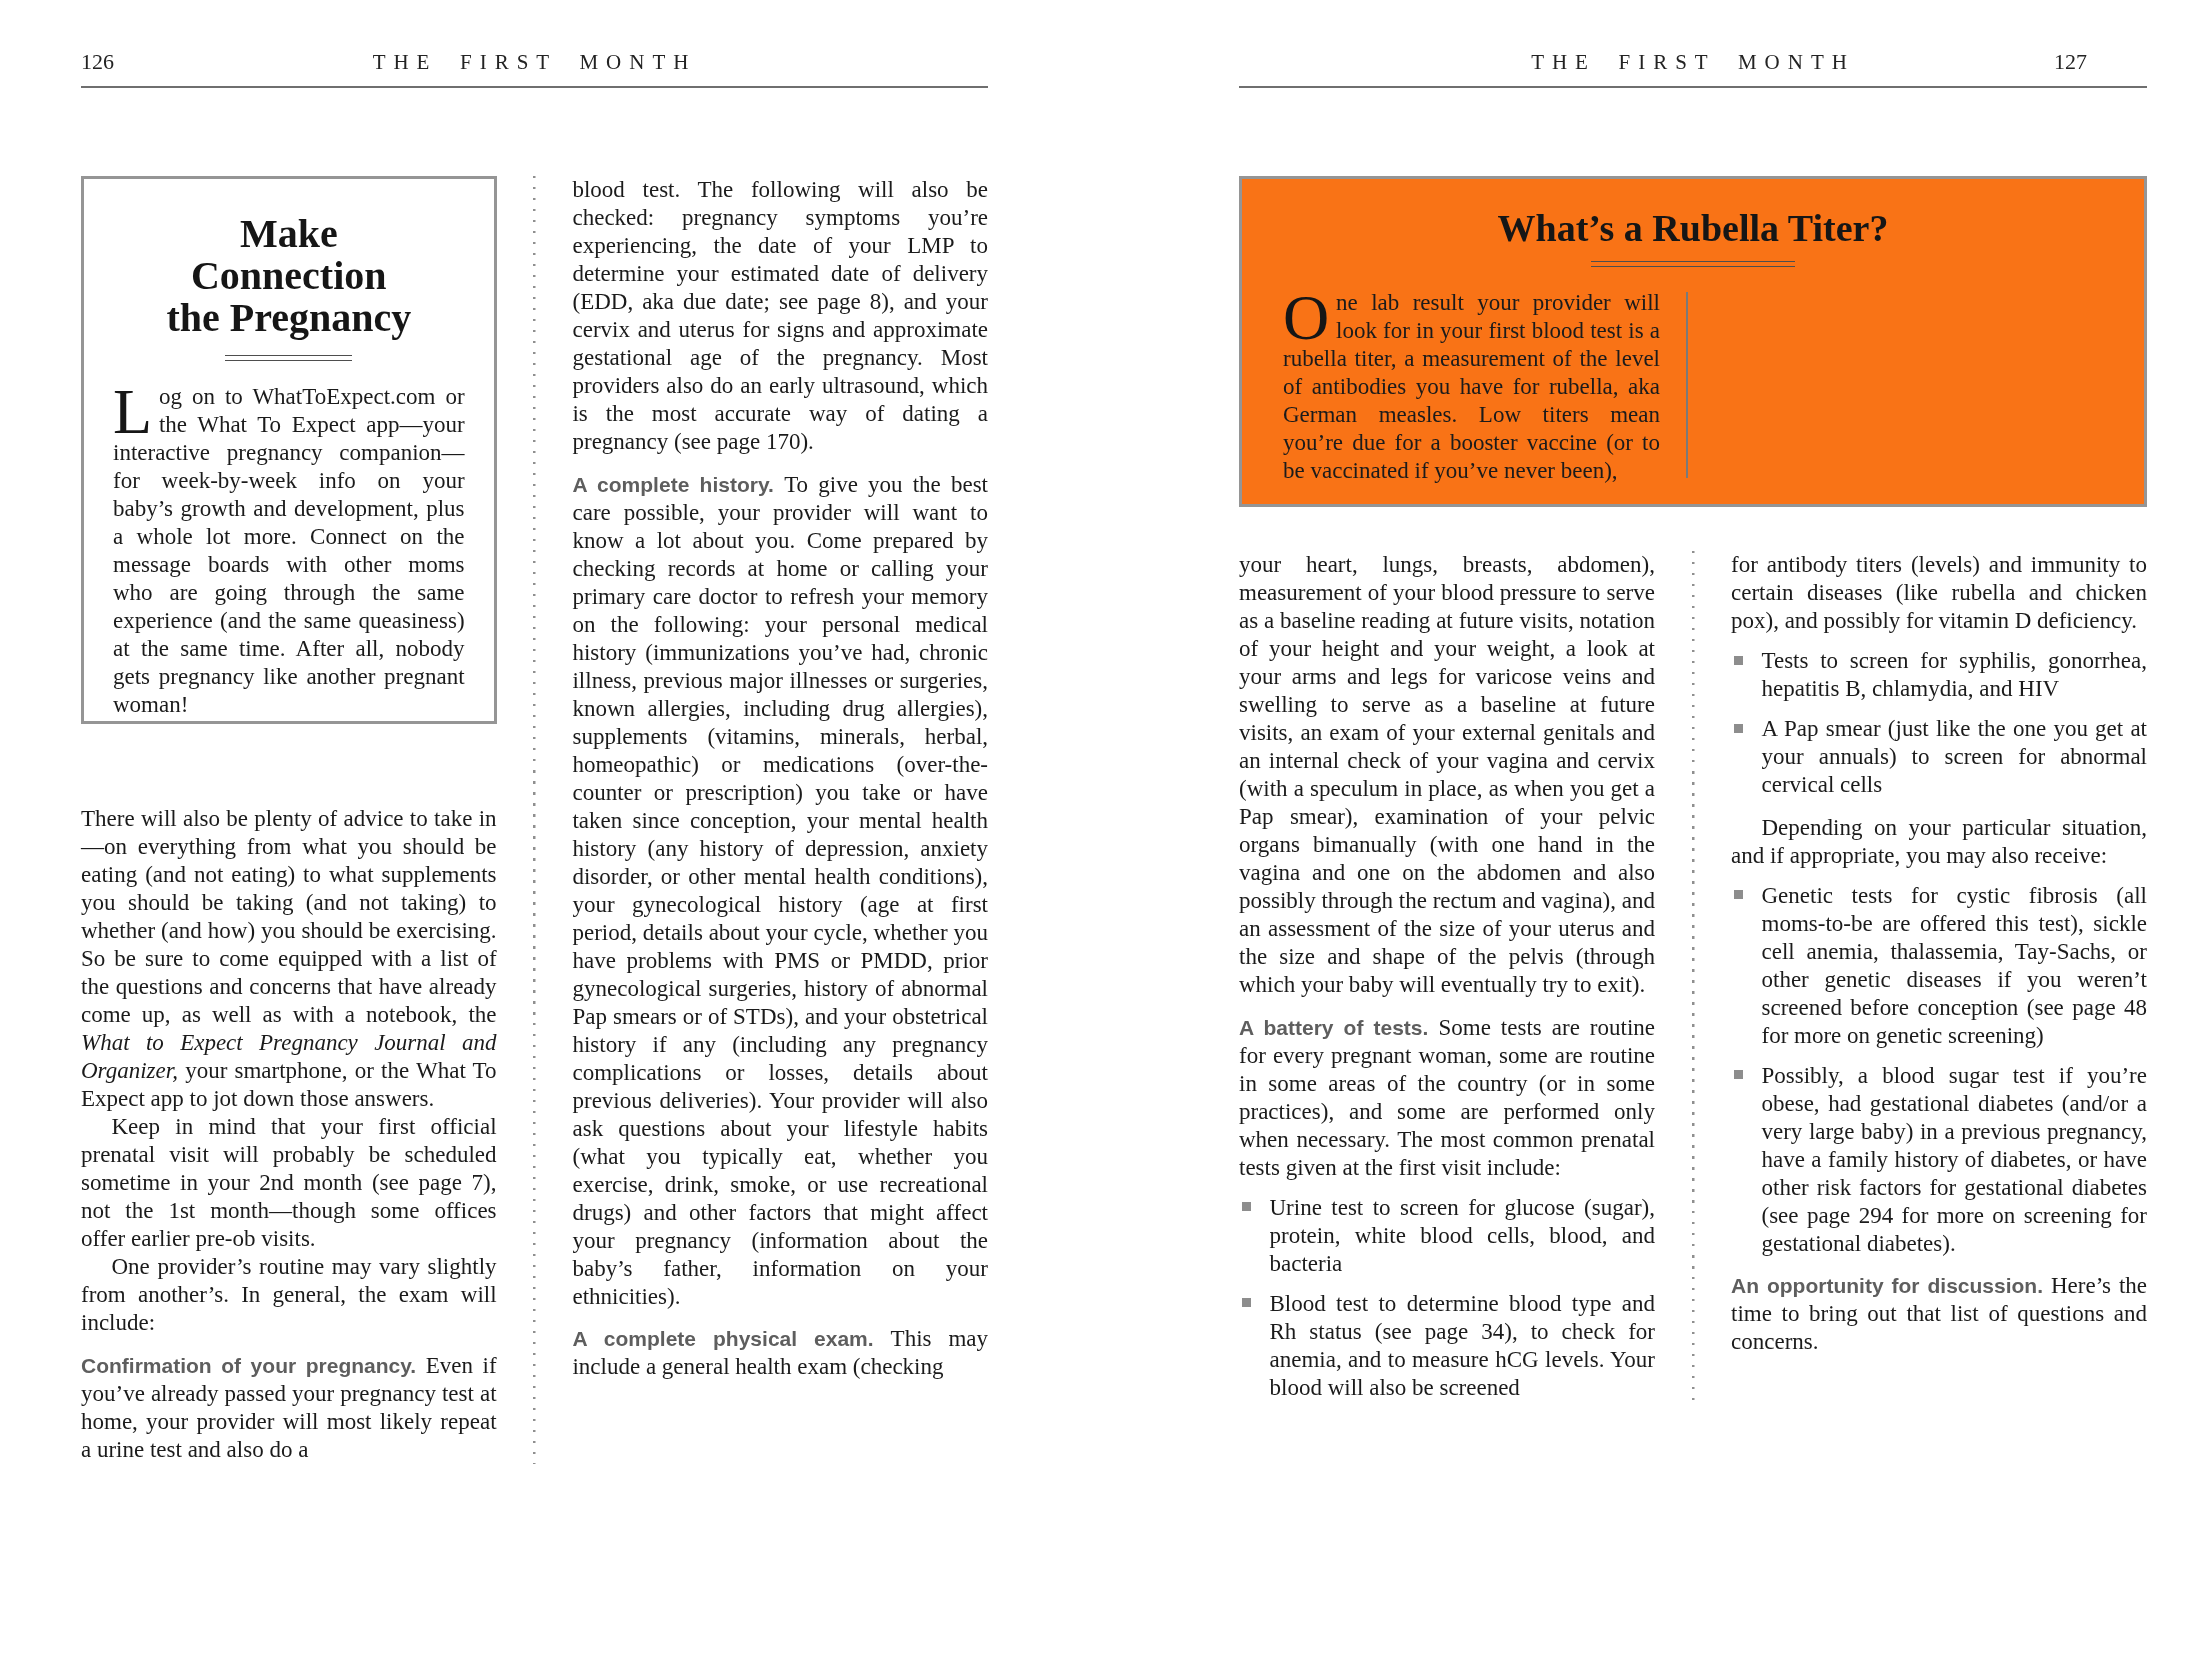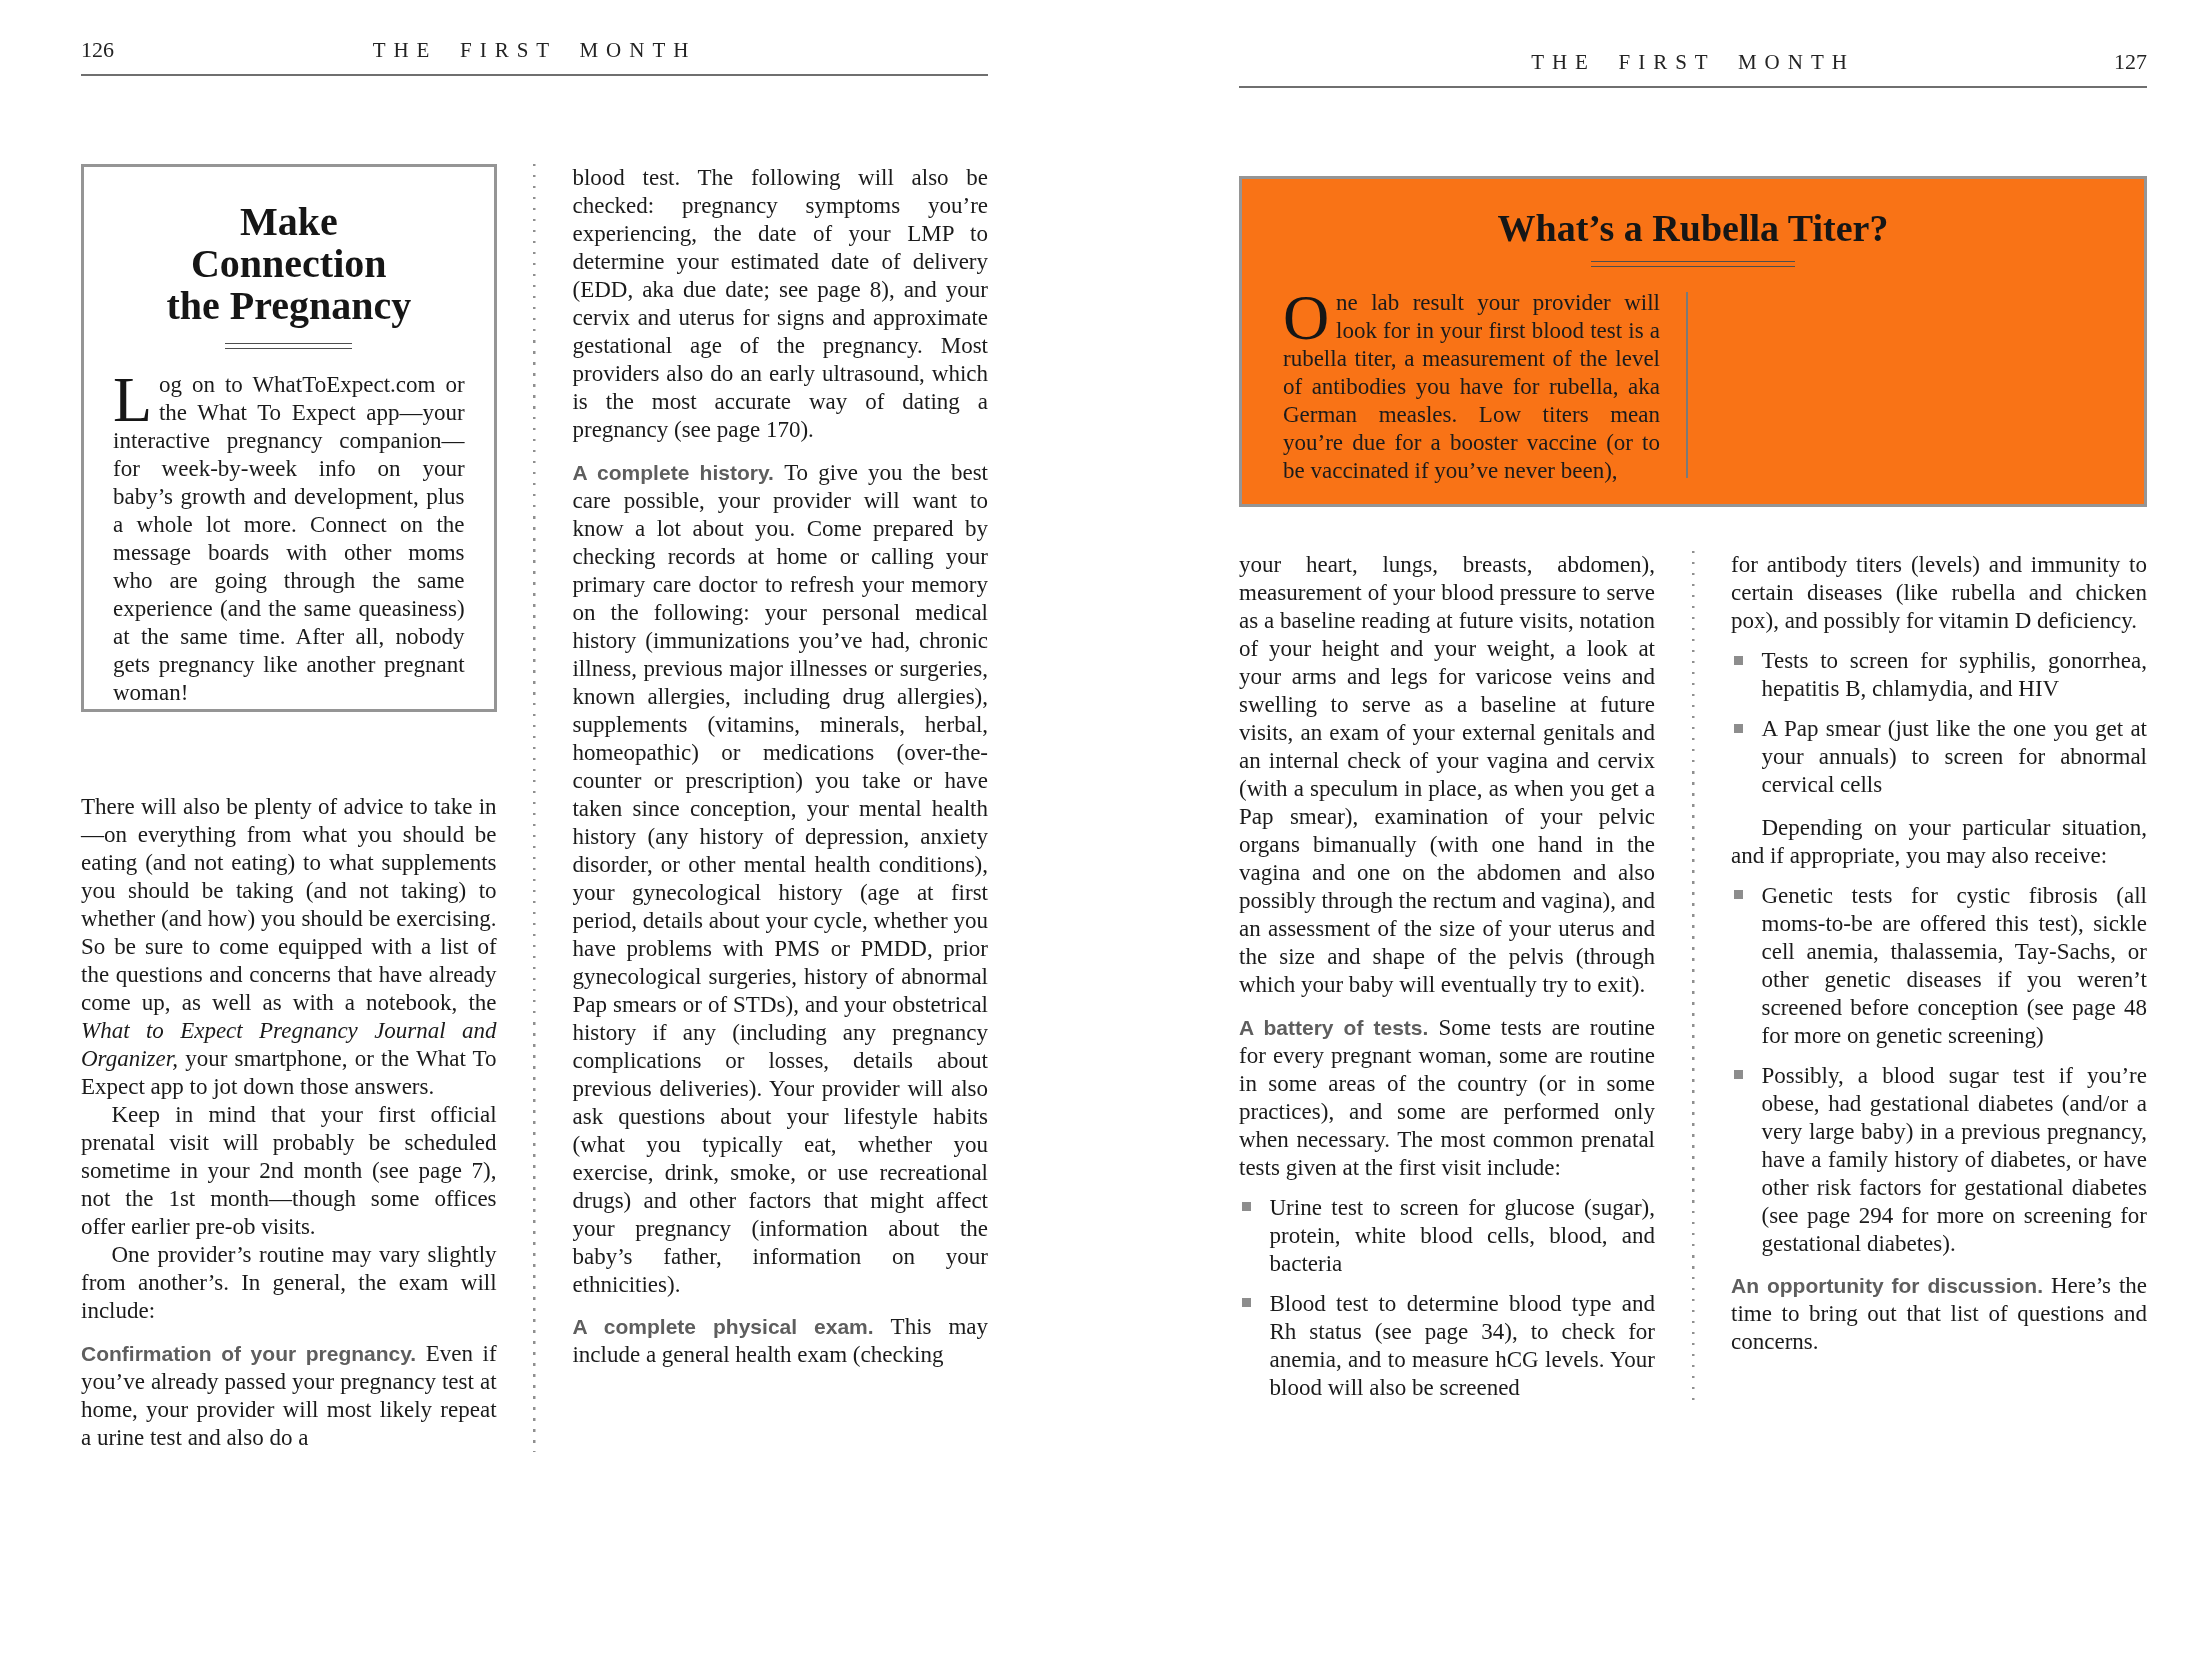--- a/index.html
+++ b/index.html
@@ -1,25 +1,25 @@
 <!DOCTYPE html>
 <html lang="en" style="font-size:13.6px"><head>
 <meta charset="utf-8">
 <style>
   html,body{margin:0;padding:0;background:#ffffff;}
   body{width:2205px;height:1654px;font-family:"Liberation Serif",serif;color:#1b1b1b;overflow:hidden;}
   .spread{position:relative;width:2205px;height:1654px;background:#fff;}
   .page{position:absolute;top:0;height:1654px;width:1103px;box-sizing:border-box;}
-  .page-left{left:0;padding:37px 115px 59px 81px;}
+  .page-left{left:0;padding:49px 115px 59px 81px;}
   .page-right{left:1103px;padding:49px 59px 59px 136px;}
 
   .pg-header{display:flex;align-items:baseline;height:30.5px;}
   .running-head{flex:1;text-align:center;font-size:21px;letter-spacing:.38em;word-spacing:.45em;color:#232323;white-space:nowrap;}
   .page-num{width:93px;font-size:22px;color:#232323;}
-  .page-num.right{text-align:right;}
+  .page-num.right{text-align:left;}
   .head-rule{border:none;border-top:2.5px solid #6f6f6f;margin:6.8px 0 0;height:0;}
 
   .cols{display:flex;margin-top:88px;align-items:stretch;}
   .page-right .cols{margin-top:44px;}
   .col{width:416px;font-size:23px;line-height:28px;text-align:justify;hyphens:auto;-webkit-hyphens:auto;}
   .divider{width:76px;background-image:repeating-linear-gradient(to bottom,#8f8f8f 0 2.5px,transparent 2.5px 11px);background-size:2.5px 100%;background-repeat:no-repeat;background-position:center top;}
 
   p.para{margin:0;}
   p.indent{text-indent:30.5px;}
   p.has-runin{margin-top:14.4px;}

